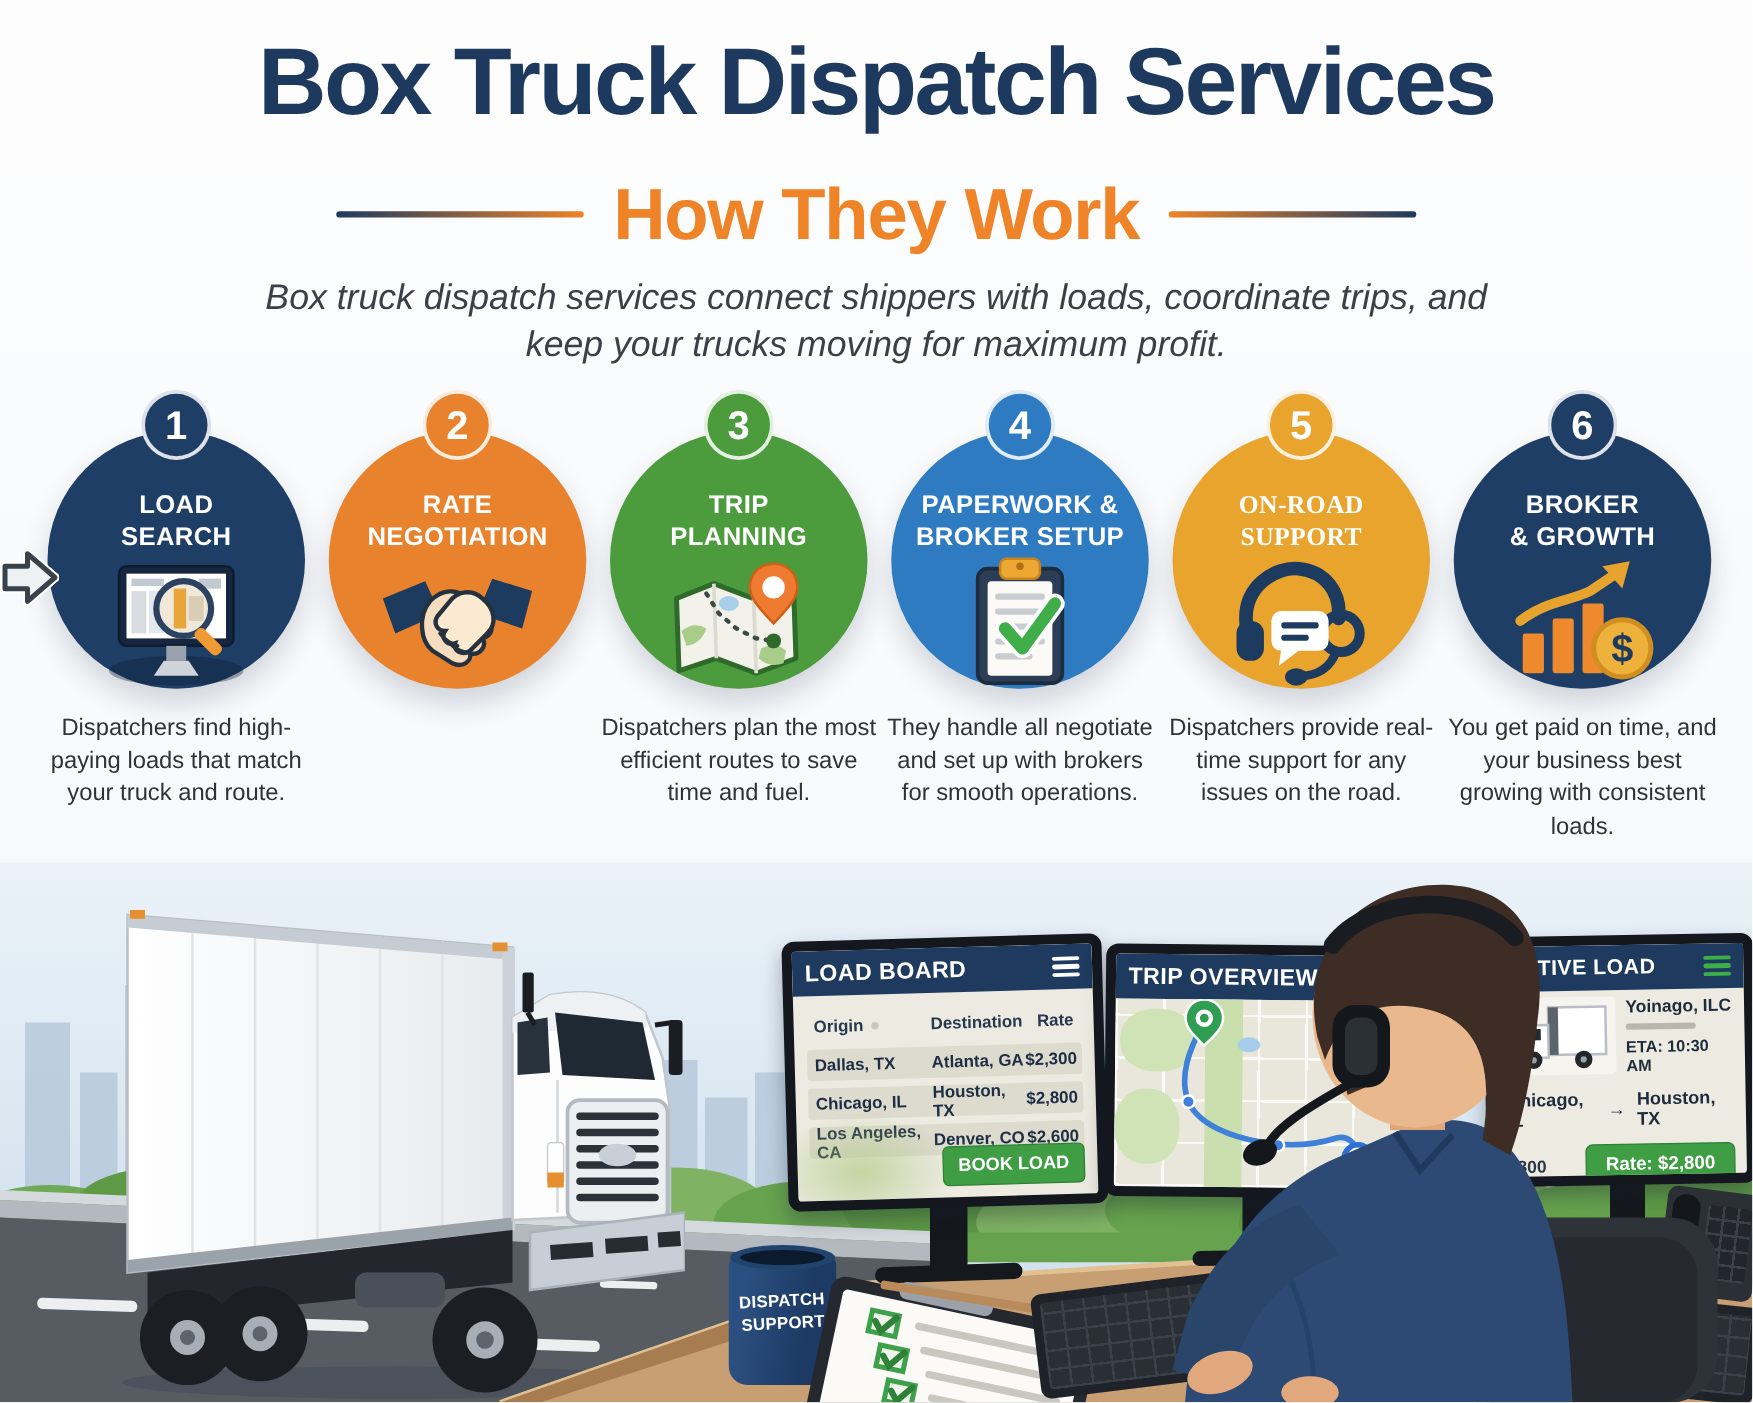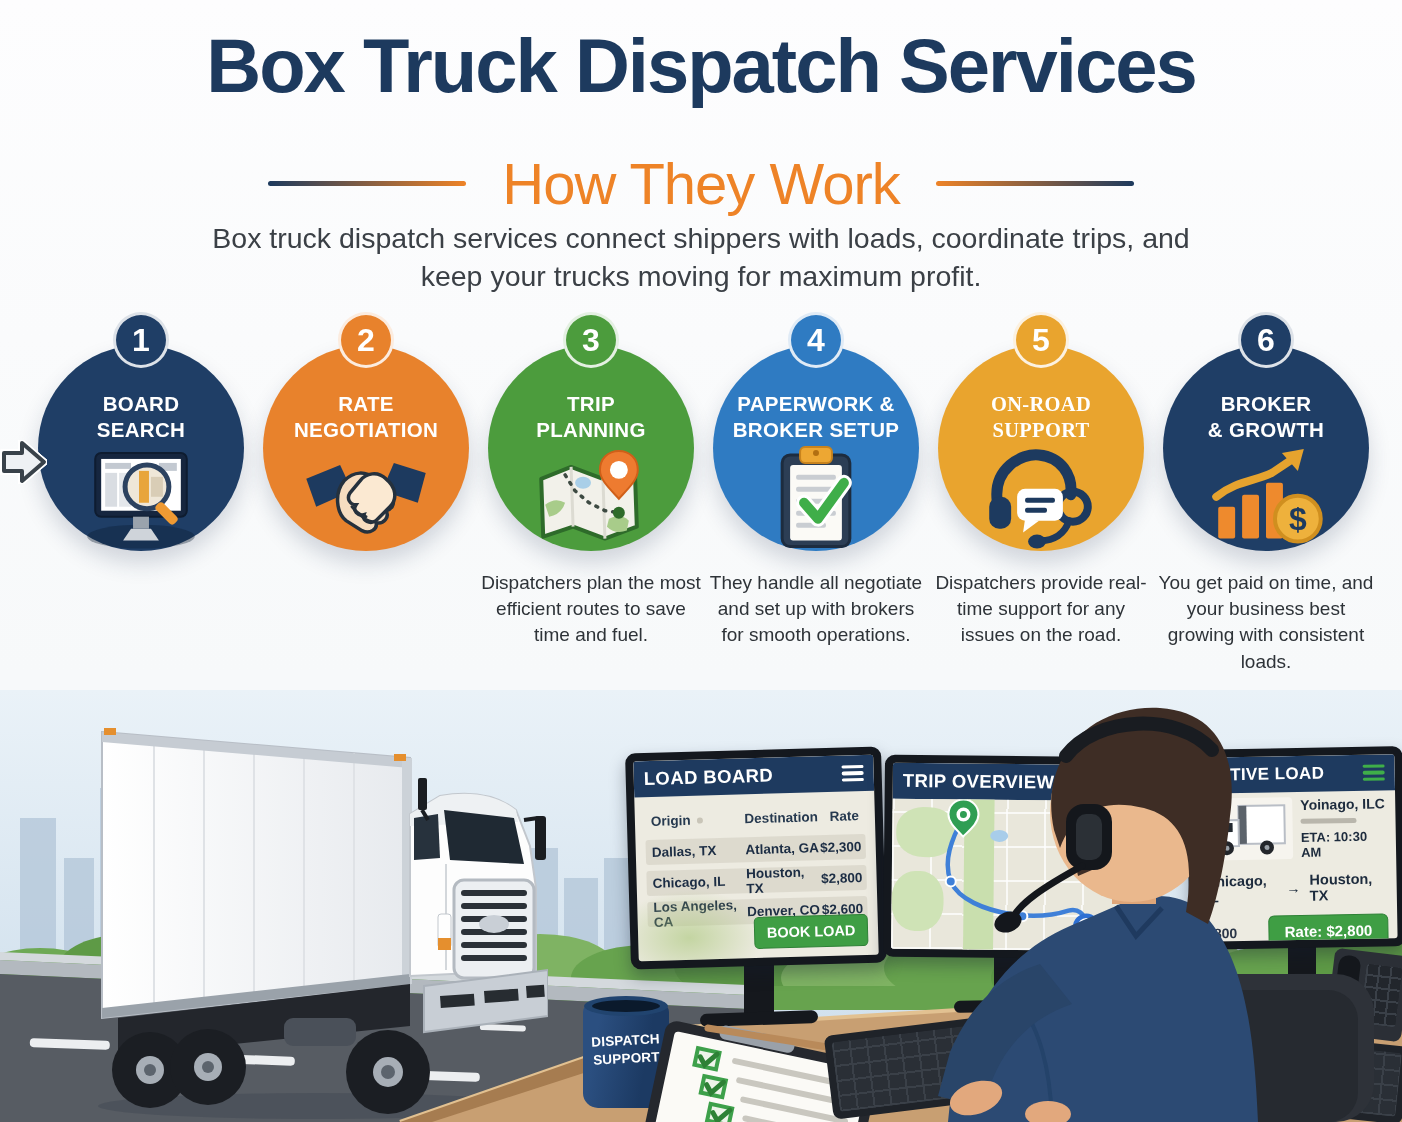--- a/index.html
+++ b/index.html
@@ -6,23 +6,23 @@
   .canvas{position:relative;width:1402px;height:1122px;background:linear-gradient(#fdfdfe,#f7f9fa 60%);
           font-family:"Liberation Sans",sans-serif;overflow:hidden;}
 
   
   .title{position:absolute;top:22px;left:0;width:100%;text-align:center;margin:0;
          font-size:76px;font-weight:800;letter-spacing:-2px;color:#1d3a5e;}
   .subtitle-row{position:absolute;top:138px;left:0;width:100%;display:flex;align-items:center;justify-content:center;gap:24px;}
   .subline{width:198px;height:5px;border-radius:3px;}
   .subline.l{background:linear-gradient(90deg,#1d3a5e,#ee8327);}
   .subline.r{background:linear-gradient(90deg,#ee8327,#1d3a5e);}
-  .subtitle{margin:12px;font-size:58px;font-weight:400;letter-spacing:-1px;color:#ee8327;}
+  .subtitle{margin:0;font-size:58px;font-weight:700;letter-spacing:-1px;color:#ee8327;}
   .description{position:absolute;top:220px;left:201px;width:1000px;margin:0;text-align:center;
-               font-size:28.5px;line-height:1.32;color:#3b4046;}
+               font-size:28.5px;line-height:1.32;color:#3b4046;font-style:italic;}
 
   
   .steps{position:absolute;top:312px;left:0;width:1402px;height:378px;}
   .step{position:absolute;top:0;width:224px;height:378px;}
   .step:nth-of-type(1){left:29px}.step:nth-of-type(2){left:254px}.step:nth-of-type(3){left:479px}
   .step:nth-of-type(4){left:704px}.step:nth-of-type(5){left:929px}.step:nth-of-type(6){left:1154px}
   .badge{position:absolute;top:0;left:84px;width:56px;height:56px;border-radius:50%;
          border:3px solid rgba(255,255,255,.85);box-sizing:border-box;z-index:2;
          display:flex;align-items:center;justify-content:center;font-size:32px;font-weight:800;color:#fff;}
   .circle{position:absolute;top:33px;left:9px;width:206px;height:206px;border-radius:50%;
@@ -124,39 +124,40 @@
     <span class="subline r"></span>
   </div>
   <p class="description">Box truck dispatch services connect shippers with loads, coordinate trips, and keep your trucks moving for maximum profit.</p>
 
   <div class="steps">
 
     <div class="step">
       <div class="badge" style="background: rgb(31, 62, 102);">1</div>
       <div class="circle" style="background: rgb(31, 62, 102);">
         <div class="lbl">
-          <div>BOARD</div>
+          <div>LOAD</div>
             <div>SEARCH</div>
         </div>
         <svg class="icn" viewBox="0 0 120 106">
           <ellipse cx="60" cy="92" rx="54" ry="12" fill="rgba(10,25,45,.35)"></ellipse>
           <rect x="14" y="8" width="92" height="64" rx="6" fill="#16263f" stroke="#0e1c30" stroke-width="2"></rect>
           <rect x="20" y="14" width="80" height="52" fill="#ffffff"></rect>
           <rect x="24" y="18" width="26" height="6" fill="#c3c9d1"></rect>
           <rect x="24" y="28" width="12" height="34" fill="#d9dde2"></rect>
           <rect x="38" y="28" width="12" height="34" fill="#e4e7eb"></rect>
           <rect x="78" y="18" width="18" height="8" fill="#c3c9d1"></rect>
           <circle cx="66" cy="42" r="22" fill="#efe7d8" stroke="#2c4260" stroke-width="5"></circle>
           <rect x="58" y="26" width="10" height="32" fill="#e8a53b"></rect>
           <rect x="70" y="32" width="12" height="20" fill="#d9cdb6"></rect>
           <rect x="80" y="56" width="26" height="10" rx="4" fill="#ef9a33" transform="rotate(45 80 56)"></rect>
           <rect x="52" y="72" width="16" height="12" fill="#9aa3ad"></rect>
           <path d="M42,96 L78,96 L70,84 L50,84 Z" fill="#cfd4da"></path>
         </svg>
       </div>
+      <div class="sdesc">Dispatchers find high-paying loads that match your truck and route.</div>
     </div>
 
     <div class="step">
       <div class="badge" style="background: rgb(232, 130, 44);">2</div>
       <div class="circle" style="background: rgb(232, 130, 44);">
         <div class="lbl">
           <div>RATE</div>
             <div>NEGOTIATION</div>
         </div>
         <svg class="icn" viewBox="0 0 120 106">

